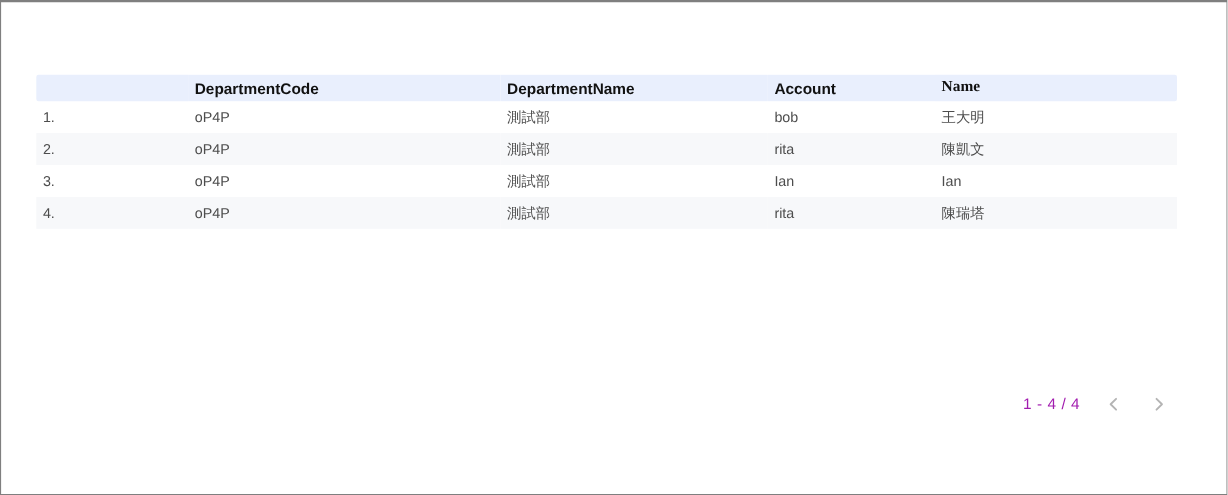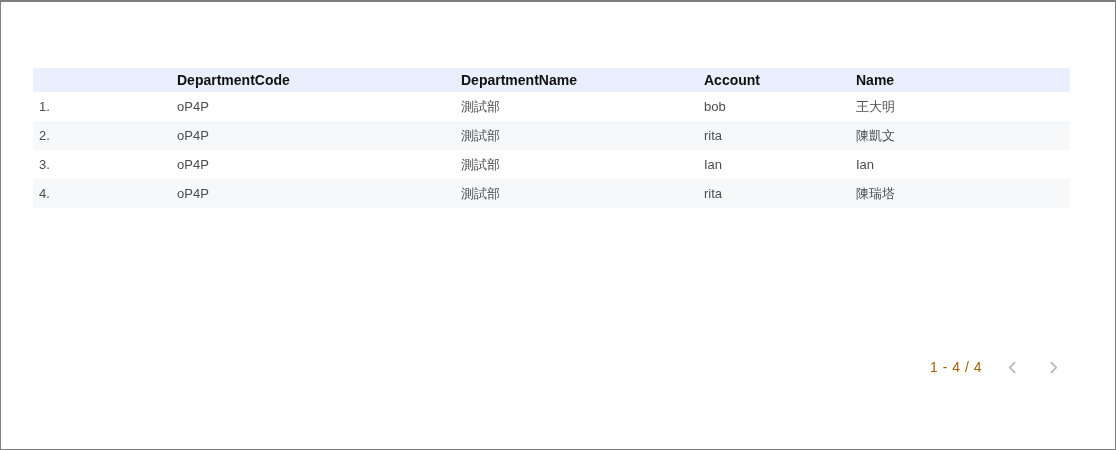--- a/index.html
+++ b/index.html
@@ -31,21 +31,21 @@
     background: #e9effd;
     font-weight: bold;
     font-size: 14px;
     color: #111111;
     text-align: left;
     padding: 0 6px;
     height: 24px;
     white-space: nowrap;
   }
   table.data-table th:first-child { border-radius: 2px 0 0 2px; }
-  table.data-table th:last-child  { border-radius: 0 2px 2px 0; }
+  table.data-table th:last-child  { border-radius: 0 2px 2px 0; font-family: Liberation Serif, serif; }
   table.data-table td {
     font-size: 13px;
     color: #4d4d4d;
     text-align: left;
     padding: 0 6px;
     height: 29px;
     vertical-align: middle;
     white-space: nowrap;
   }
   table.data-table tbody tr:nth-child(even) td {
@@ -54,21 +54,21 @@
   .pagination {
     position: absolute;
     top: 351px;
     right: 50px;
     display: flex;
     align-items: center;
     height: 28px;
   }
   .pagination .range-label {
     font-size: 14px;
-    color: #a16207;
+    color: #a21caf;
     margin-right: 18px;
     letter-spacing: 0.5px;
   }
   .page-btn {
     background: none;
     border: none;
     padding: 0;
     margin: 0;
     width: 24px;
     height: 24px;

